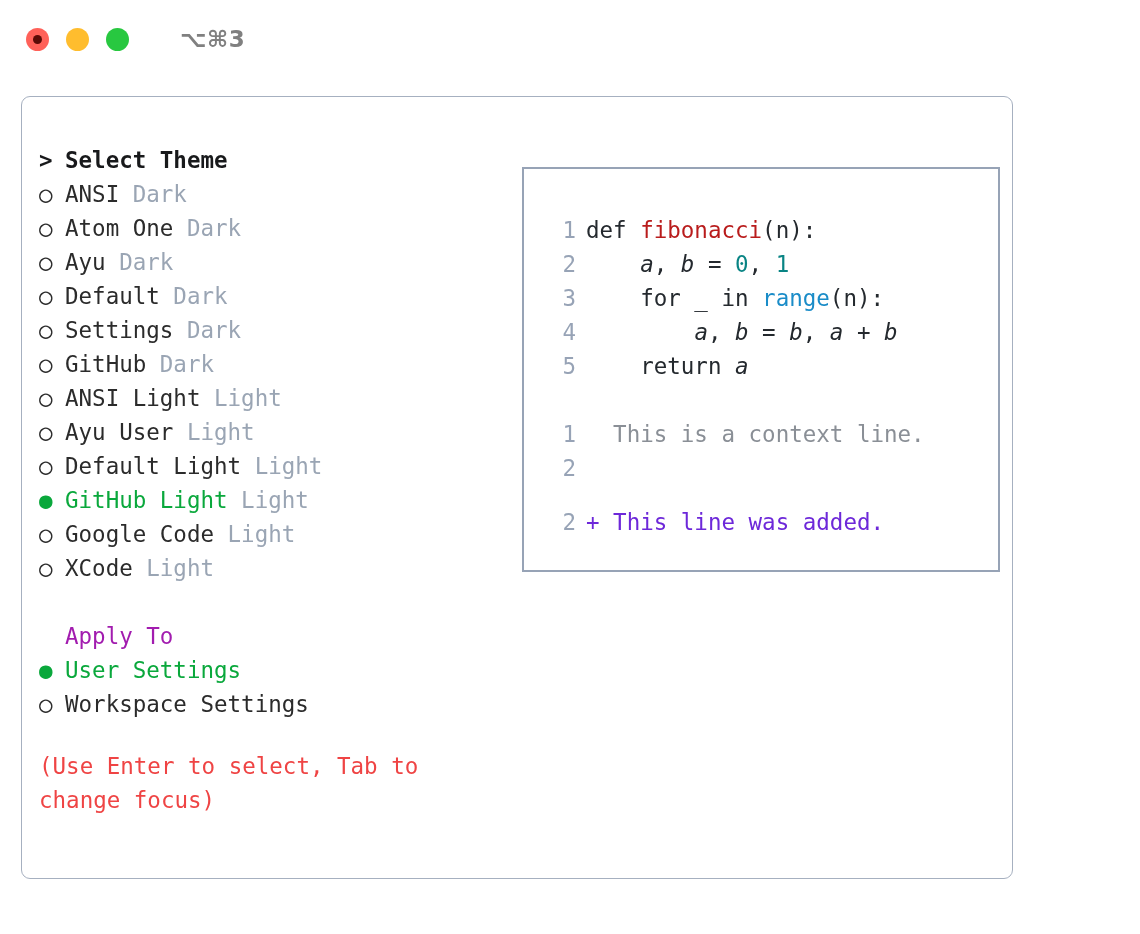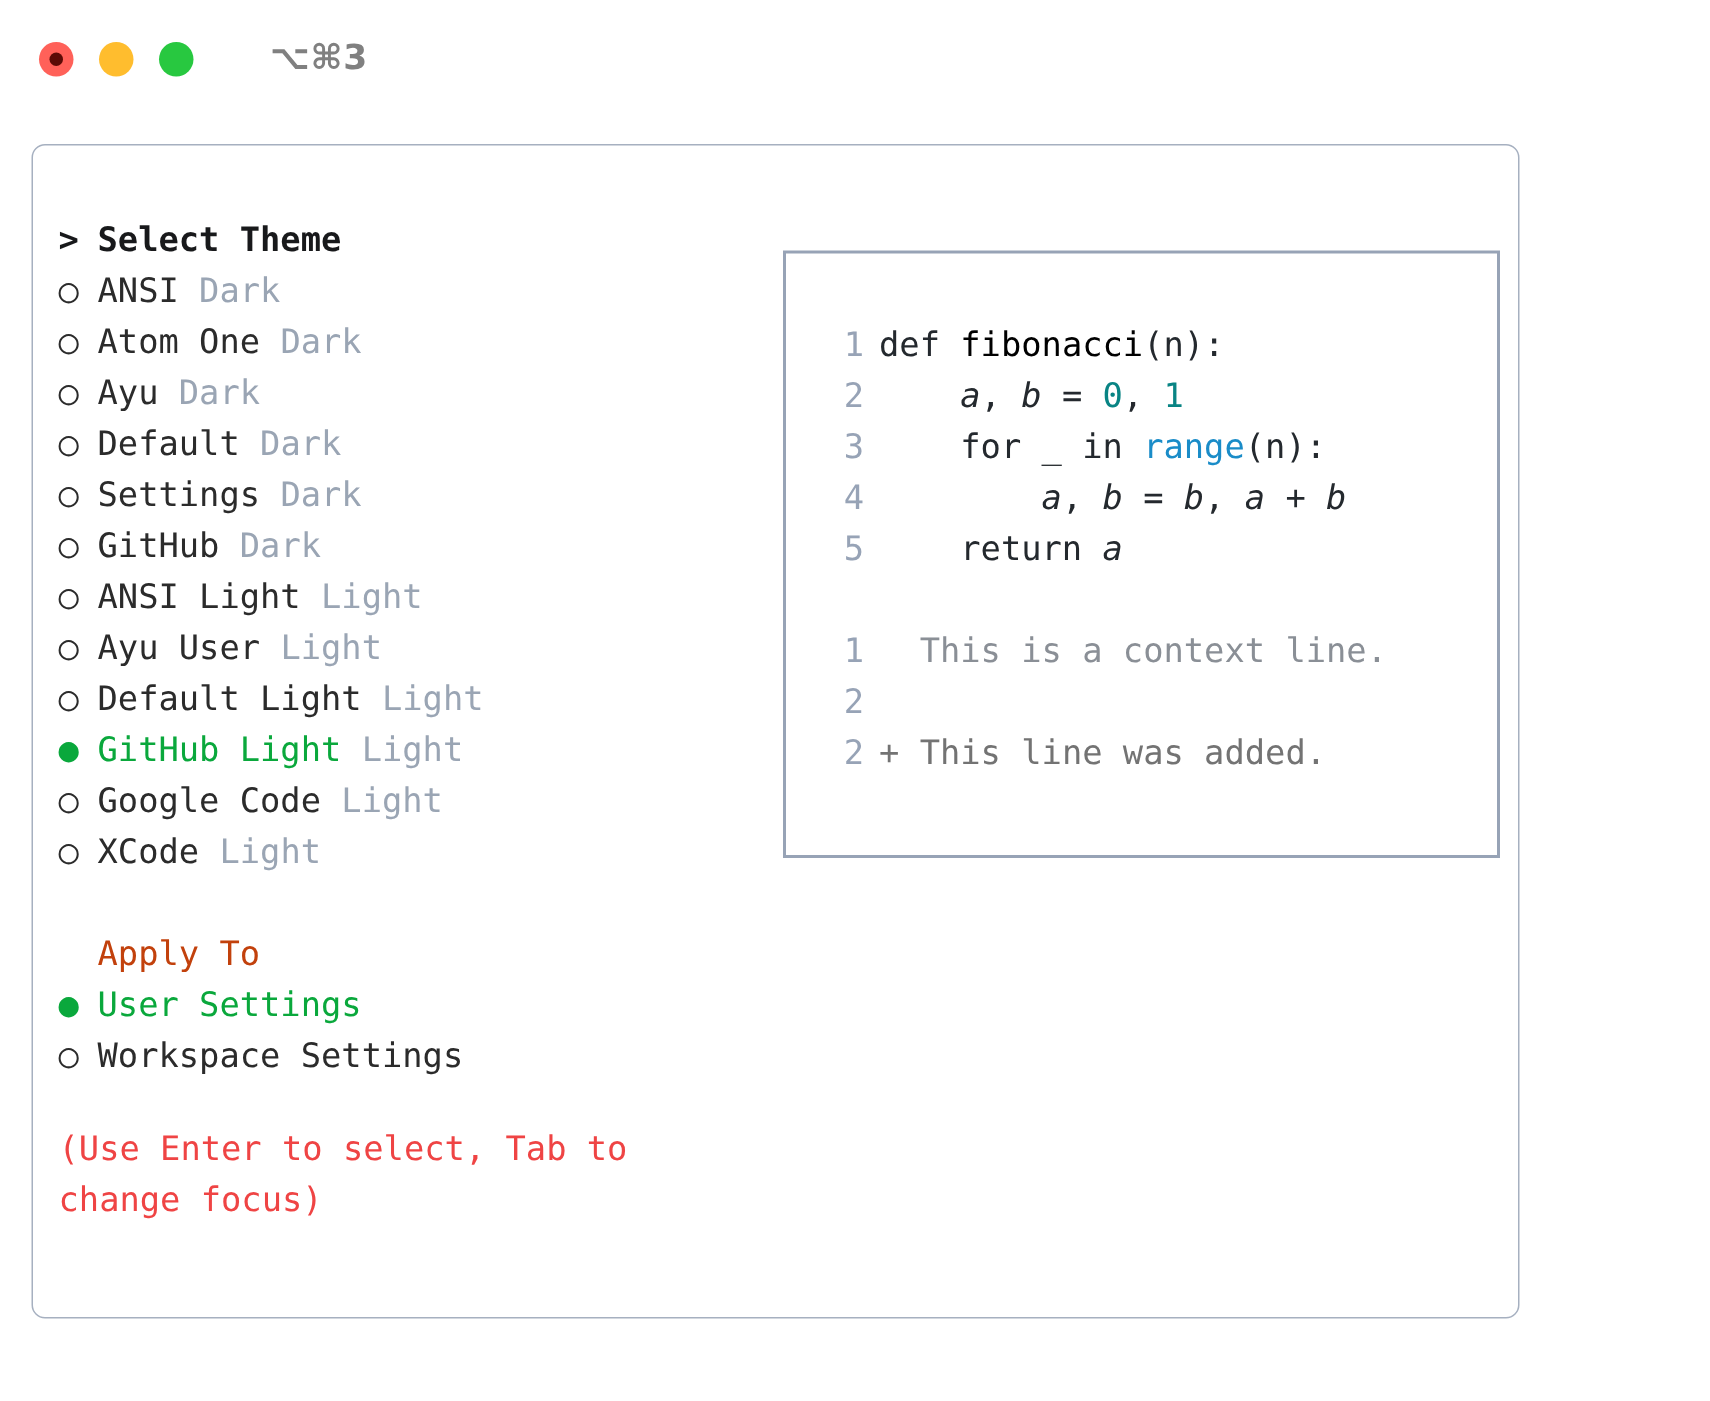--- a/index.html
+++ b/index.html
@@ -100,21 +100,21 @@
   .header-row .marker { color: #18191b; font-weight: 700; }
 
   .item-label { color: #2b2b2b; }
   .item-tag   { color: #9aa5b4; }
 
   .row.selected .marker,
   .row.selected .item-label { color: #0aa83c; }
 
   .section-head {
     font-weight: 400;
-    color: #c2410c;
+    color: #a21caf;
   }
 
   .spacer-sm { height: 34px; }
 
   .hint {
     margin-top: 28px;
     font-size: 22.5px;
     line-height: 34px;
     color: #ef4444;
     width: 420px;
@@ -151,29 +151,29 @@
   }
   .lineno {
     width: 30px;
     flex: none;
     text-align: right;
     color: #97a3b6;
     margin-right: 10px;
   }
   .code-text { color: #24292e; }
 
-  .tok-fn   { color: #000000; text-align: center; }
+  .tok-fn   { color: #b91c1c; text-align: center; }
   .tok-num  { color: #098484; }
   .tok-call { color: #1a8cc8; }
   .tok-var  { font-style: italic; }
 
   .diff-gap { height: 34px; }
   .diff-ctx { color: #8a8f96; text-align: right; }
   .diff-del { color: #d41a1a; }
-  .diff-add { color: #737373; }
+  .diff-add { color: #6d28d9; margin-top: 20px; }
 </style>
 </head>
 <body>
 
 <div id="app">
 
   <div class="titlebar">
     <div class="lights">
       <span class="light red">
         <span class="rec-dot"></span>

